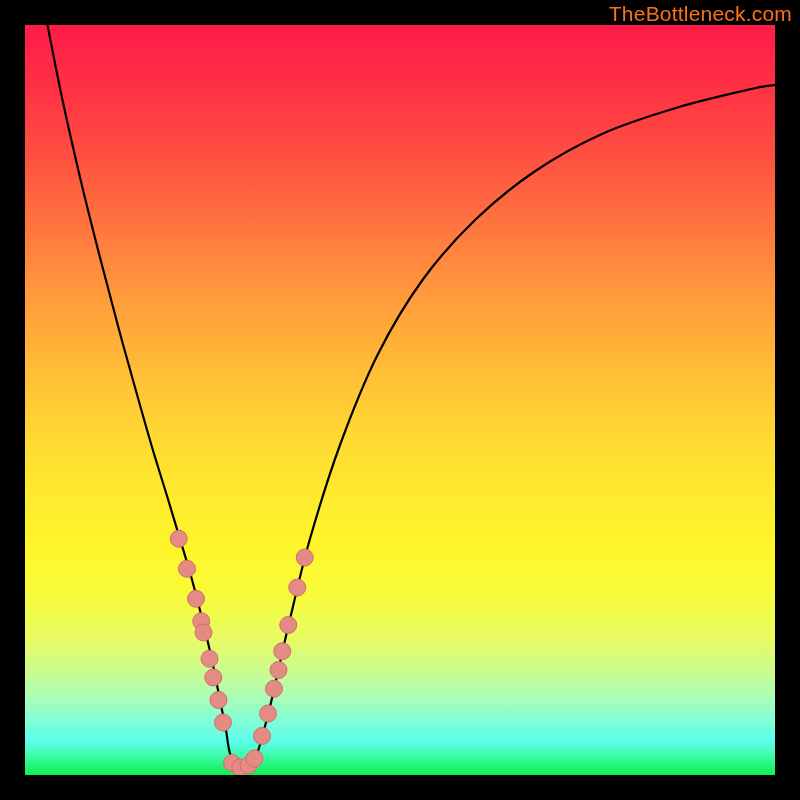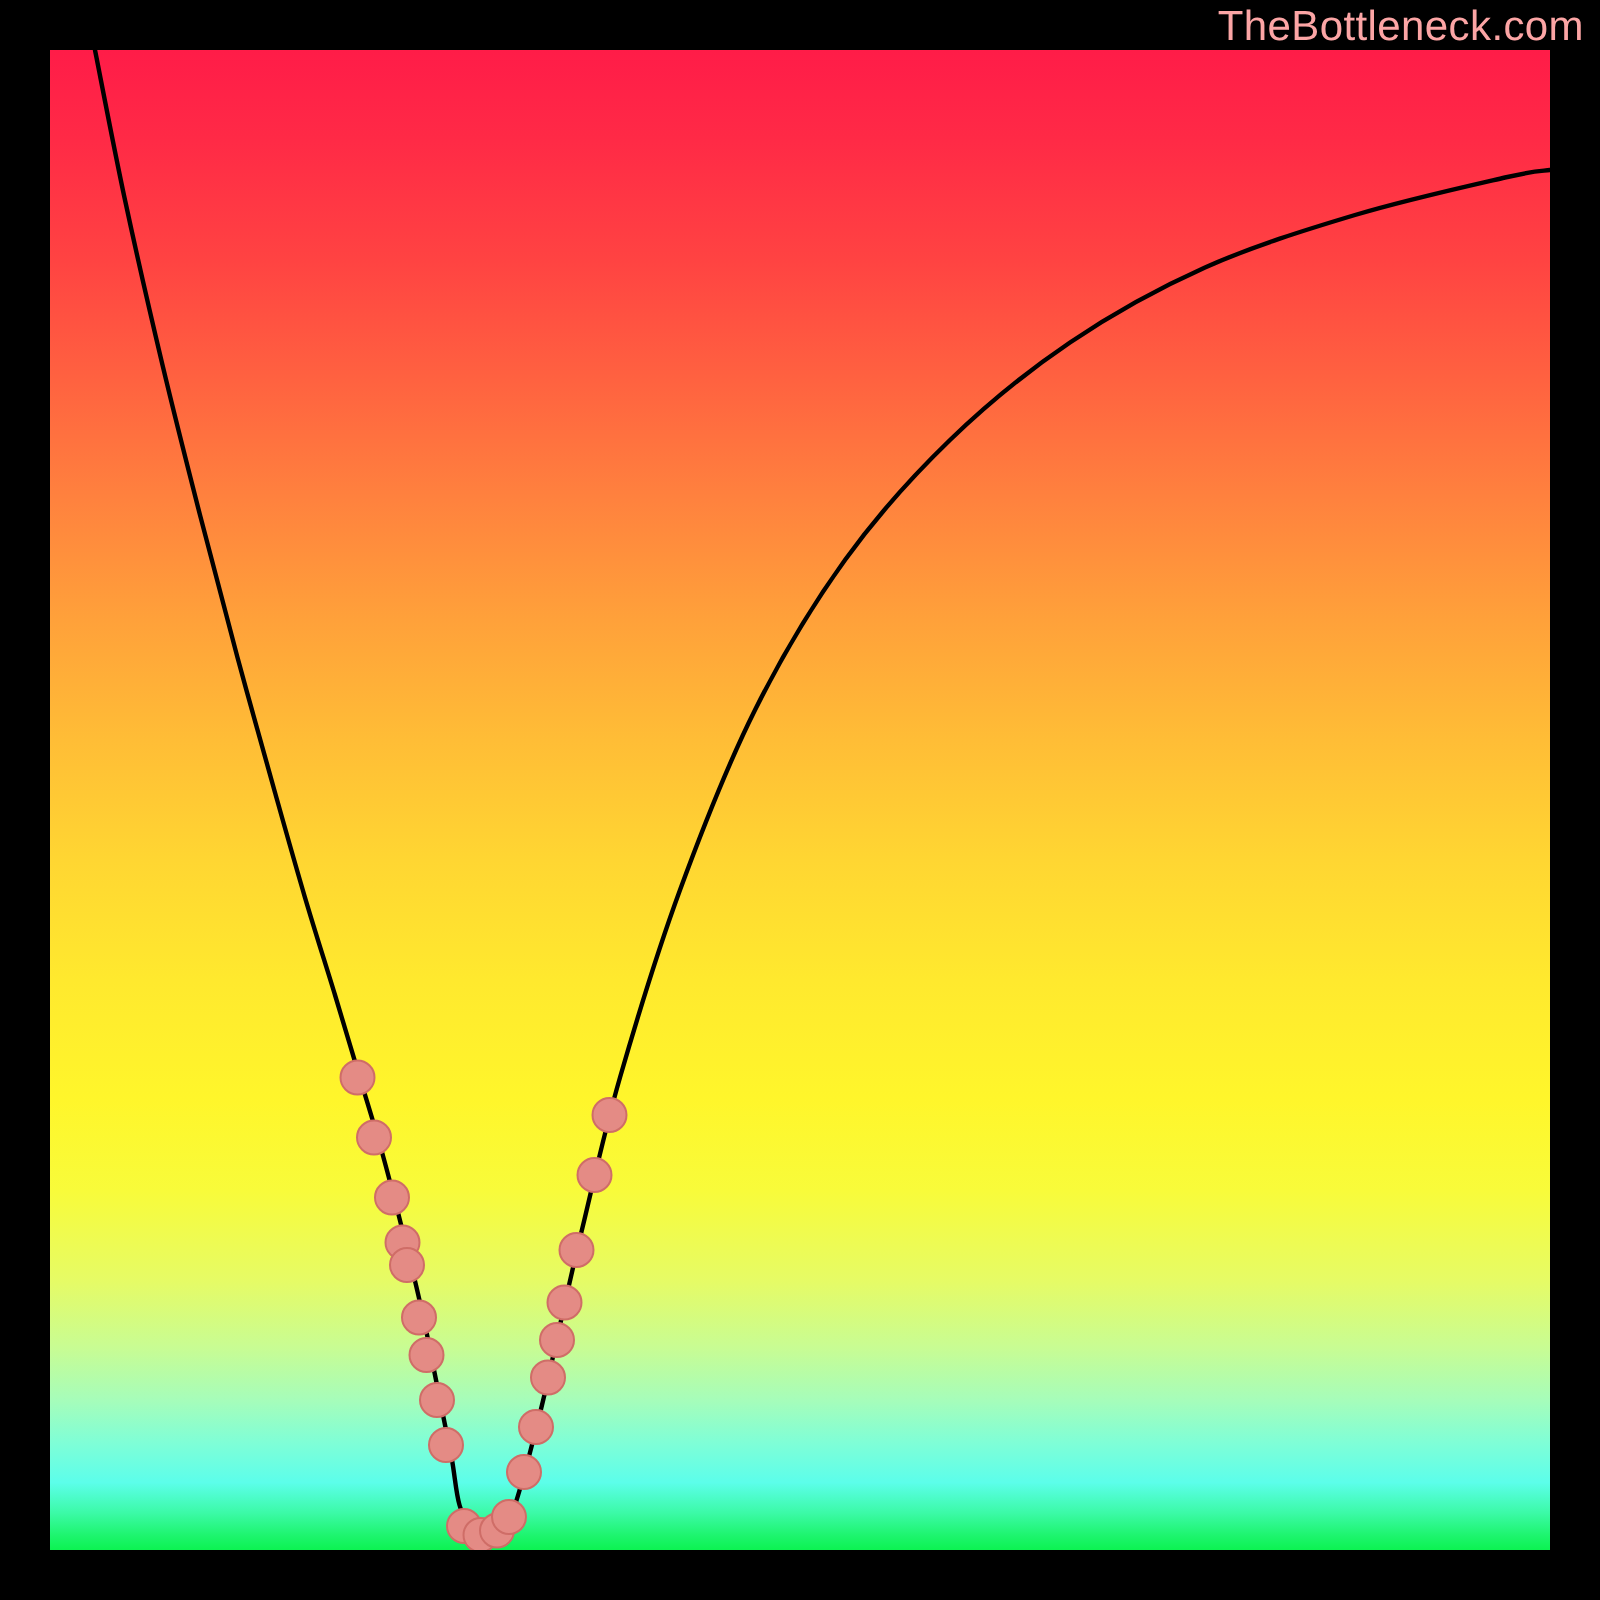--- a/index.html
+++ b/index.html
@@ -52,21 +52,21 @@
     );
   }
   .svg-layer {
     position: absolute;
     inset: 0;
   }
   .watermark {
     position: absolute;
     top: 2px;
     right: 8px;
-    color: #fca5a5;
+    color: #f97316;
     font-size: 21px;
     font-weight: 400;
     letter-spacing: 0.2px;
   }
 </style>
 </head>
 <body>
 
 <div class="frame">
   <div class="plot">

